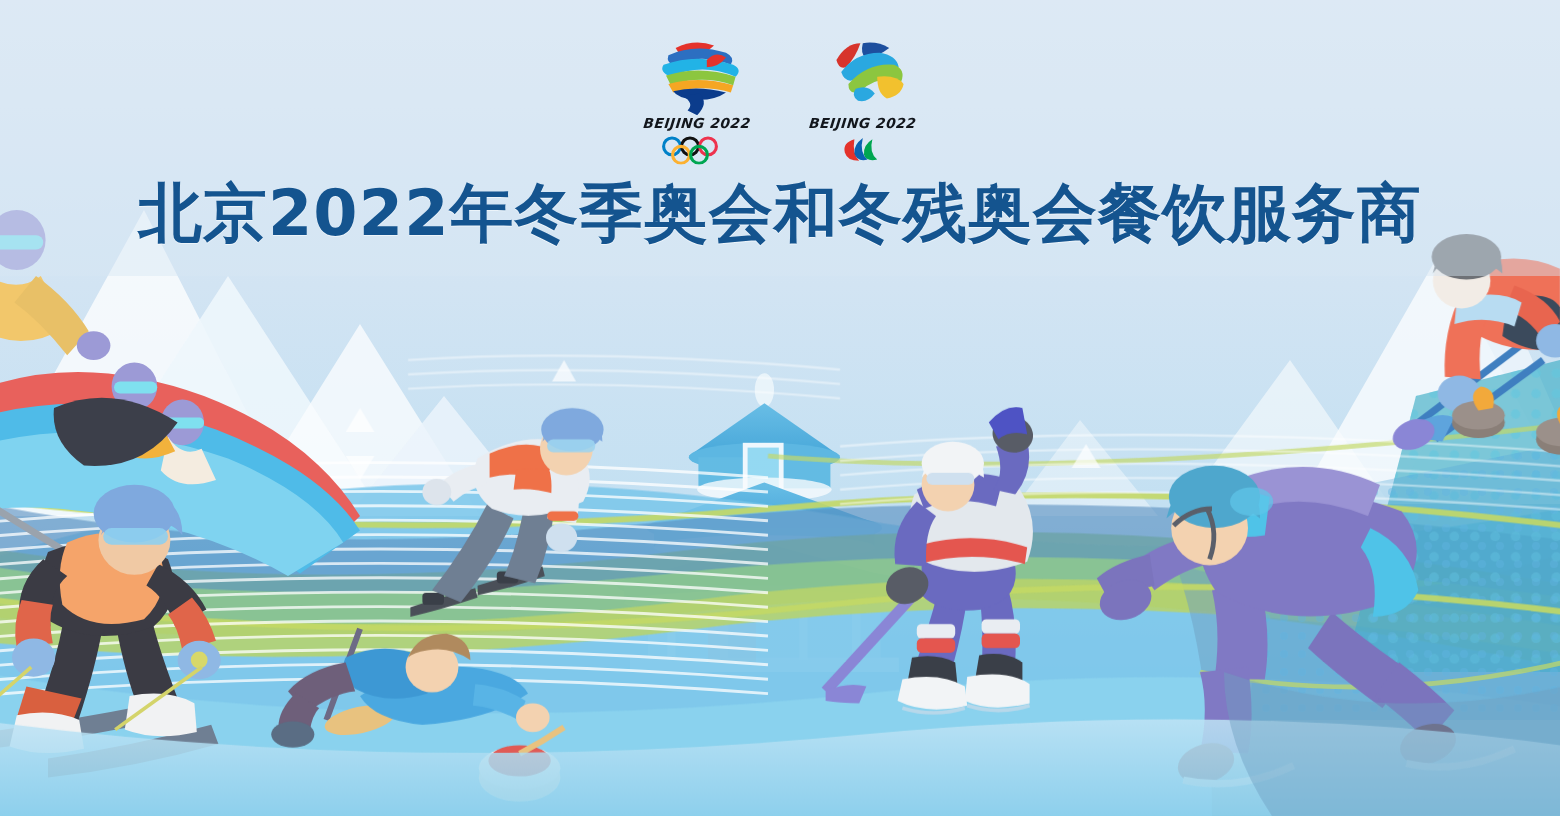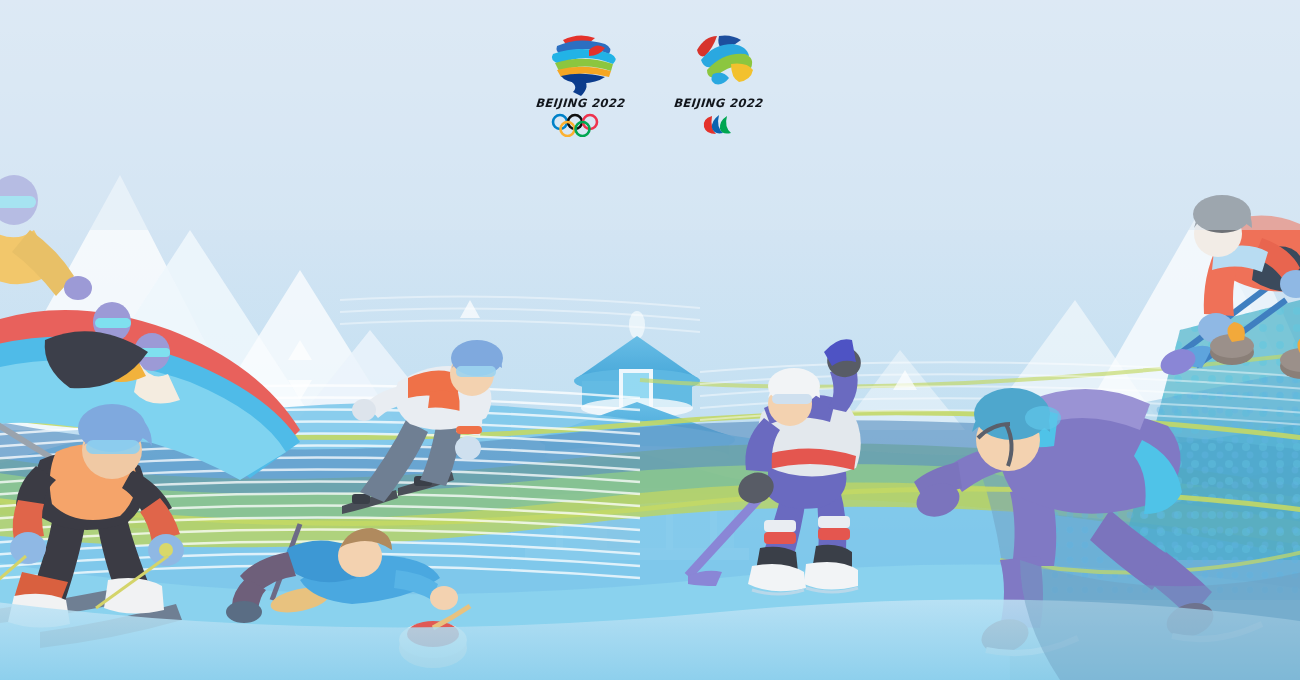--- a/index.html
+++ b/index.html
@@ -469,14 +469,15 @@
       <div class="logo-word">BEIJING 2022</div>
       <svg width="66" height="24" viewBox="0 0 66 24" style="margin:3px auto 0;display:block;">
         <path d="M26 3 Q16 6 18 14 Q20 21 30 21 Q24 15 26 3 Z" fill="#e4322b"></path>
         <path d="M33 2 Q25 8 26 15 Q28 22 37 20 Q30 14 33 2 Z" fill="#0b63b0"></path>
         <path d="M41 3 Q33 8 34 16 Q36 22 45 20 Q38 14 41 3 Z" fill="#00a651"></path>
       </svg>
     </div>
 
   </div>
 
+  <div id="title">北京2022年冬季奥会和冬残奥会餐饮服务商</div>
 
 </div>
 
 </body></html>

